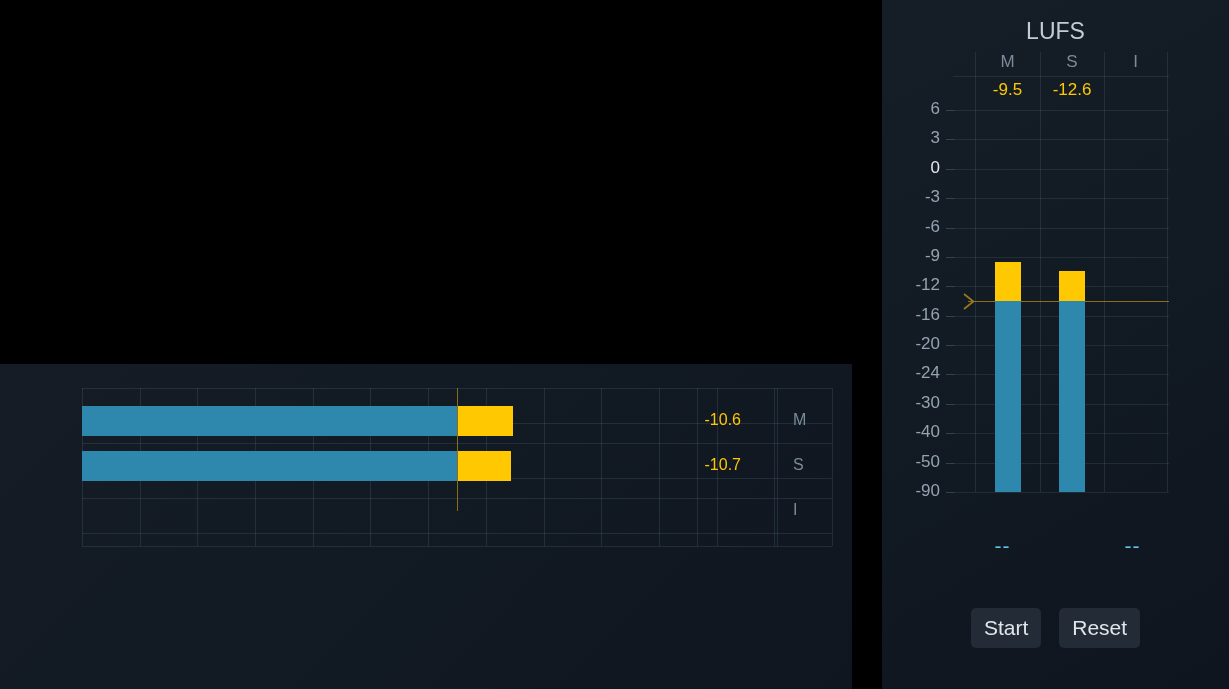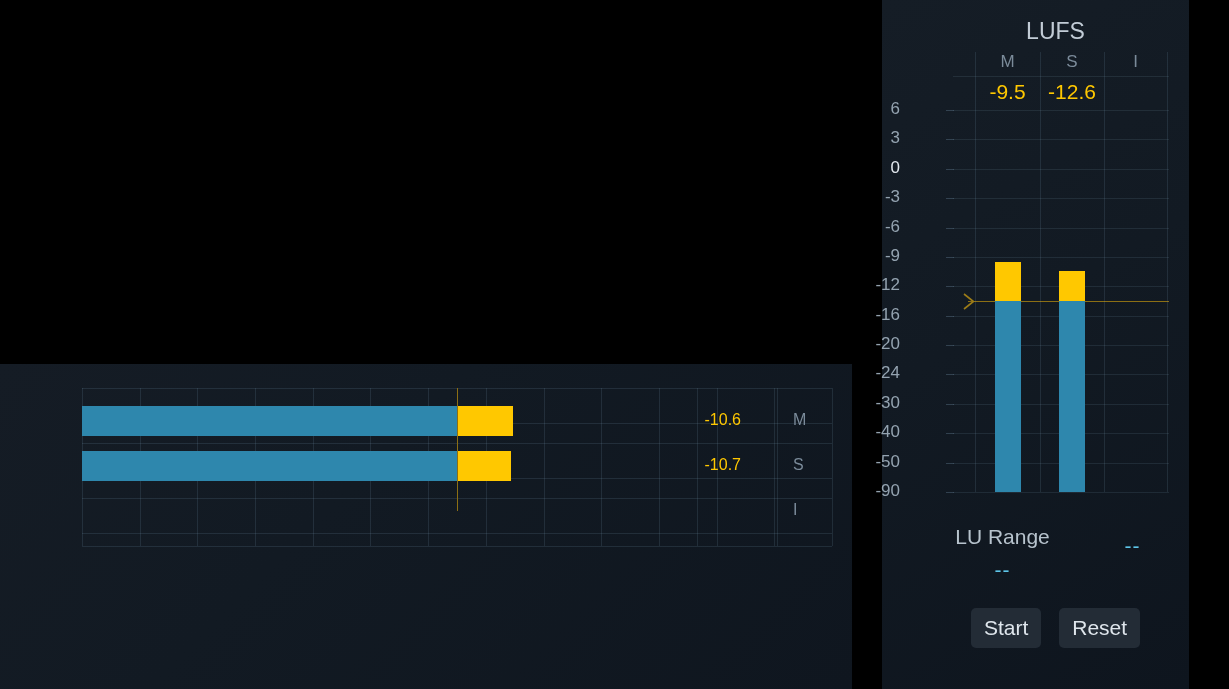--- a/index.html
+++ b/index.html
@@ -41,30 +41,30 @@
     color:#dfe6ec; font-family:inherit; font-size:21px;
     padding:0 13px; height:40px; line-height:40px; cursor:pointer;
   }
 
   .stat-block{ position:absolute; text-align:center; }
   .stat-title{ font-size:21px; color:#b7c3cd; white-space:nowrap; }
   .stat-value{ font-size:21px; color:#5ec6ea; margin-top:9px; letter-spacing:1px; }
 
   
   #right-panel{
-    position:absolute; left:882px; top:0; width:307px; height:689px;
+    position:absolute; left:882px; top:0; width:347px; height:689px;
     background:linear-gradient(150deg,#151d26 0%,#121a23 45%,#0e151e 100%);
   }
   #right-title{ position:absolute; left:0; top:18px; width:347px; text-align:center;
                 font-size:23px; color:#c2ccd6; }
 
   .v-col-head{ position:absolute; top:52px; width:64px; text-align:center;
                font-size:17px; color:#7b8b9a; }
   .v-col-val{ position:absolute; top:80px; width:64px; text-align:center;
-              font-size:21px; color:#ffc800; }
+              font-size:17px; color:#ffc800; }
 
   .v-grid-v{ position:absolute; top:52px; width:1px; height:440px;
              background:rgba(126,160,185,0.16); }
   .vg-h{ position:absolute; left:71px; width:216px; height:1px;
          background:rgba(126,160,185,0.14); }
 
   .v-tick{ position:absolute; right:289px; width:46px; text-align:right;
            font-size:17px; color:#94a3b0; }
   .v-tick.zero{ color:#e2e8ee; }
   .v-tickmark{ position:absolute; left:64px; width:8px; height:1px;
@@ -135,21 +135,20 @@
   <div id="right-title">LUFS</div>
 
   <div id="right-chart"></div>
 
   <div id="v-target-line" style="top: 301px;"></div>
   <svg id="v-target-chev" viewBox="0 0 14 17" style="top: 293px;">
       <path d="M2 1 L11.5 8.5 L2 16" fill="none" stroke="#9c7c18" stroke-width="1.6"></path>
     </svg>
 
   <div class="stat-block" style="left:28px; top:525px; width:185px;">
-    <div class="stat-title">LU Range</div>
     <div class="stat-value">--</div>
   </div>
 
   <div class="stat-block" style="left:158px; top:525px; width:185px;">
     <div class="stat-value">--</div>
   </div>
 
   <div id="right-controls">
     <button class="btn">Start</button>
     <button class="btn">Reset</button>

